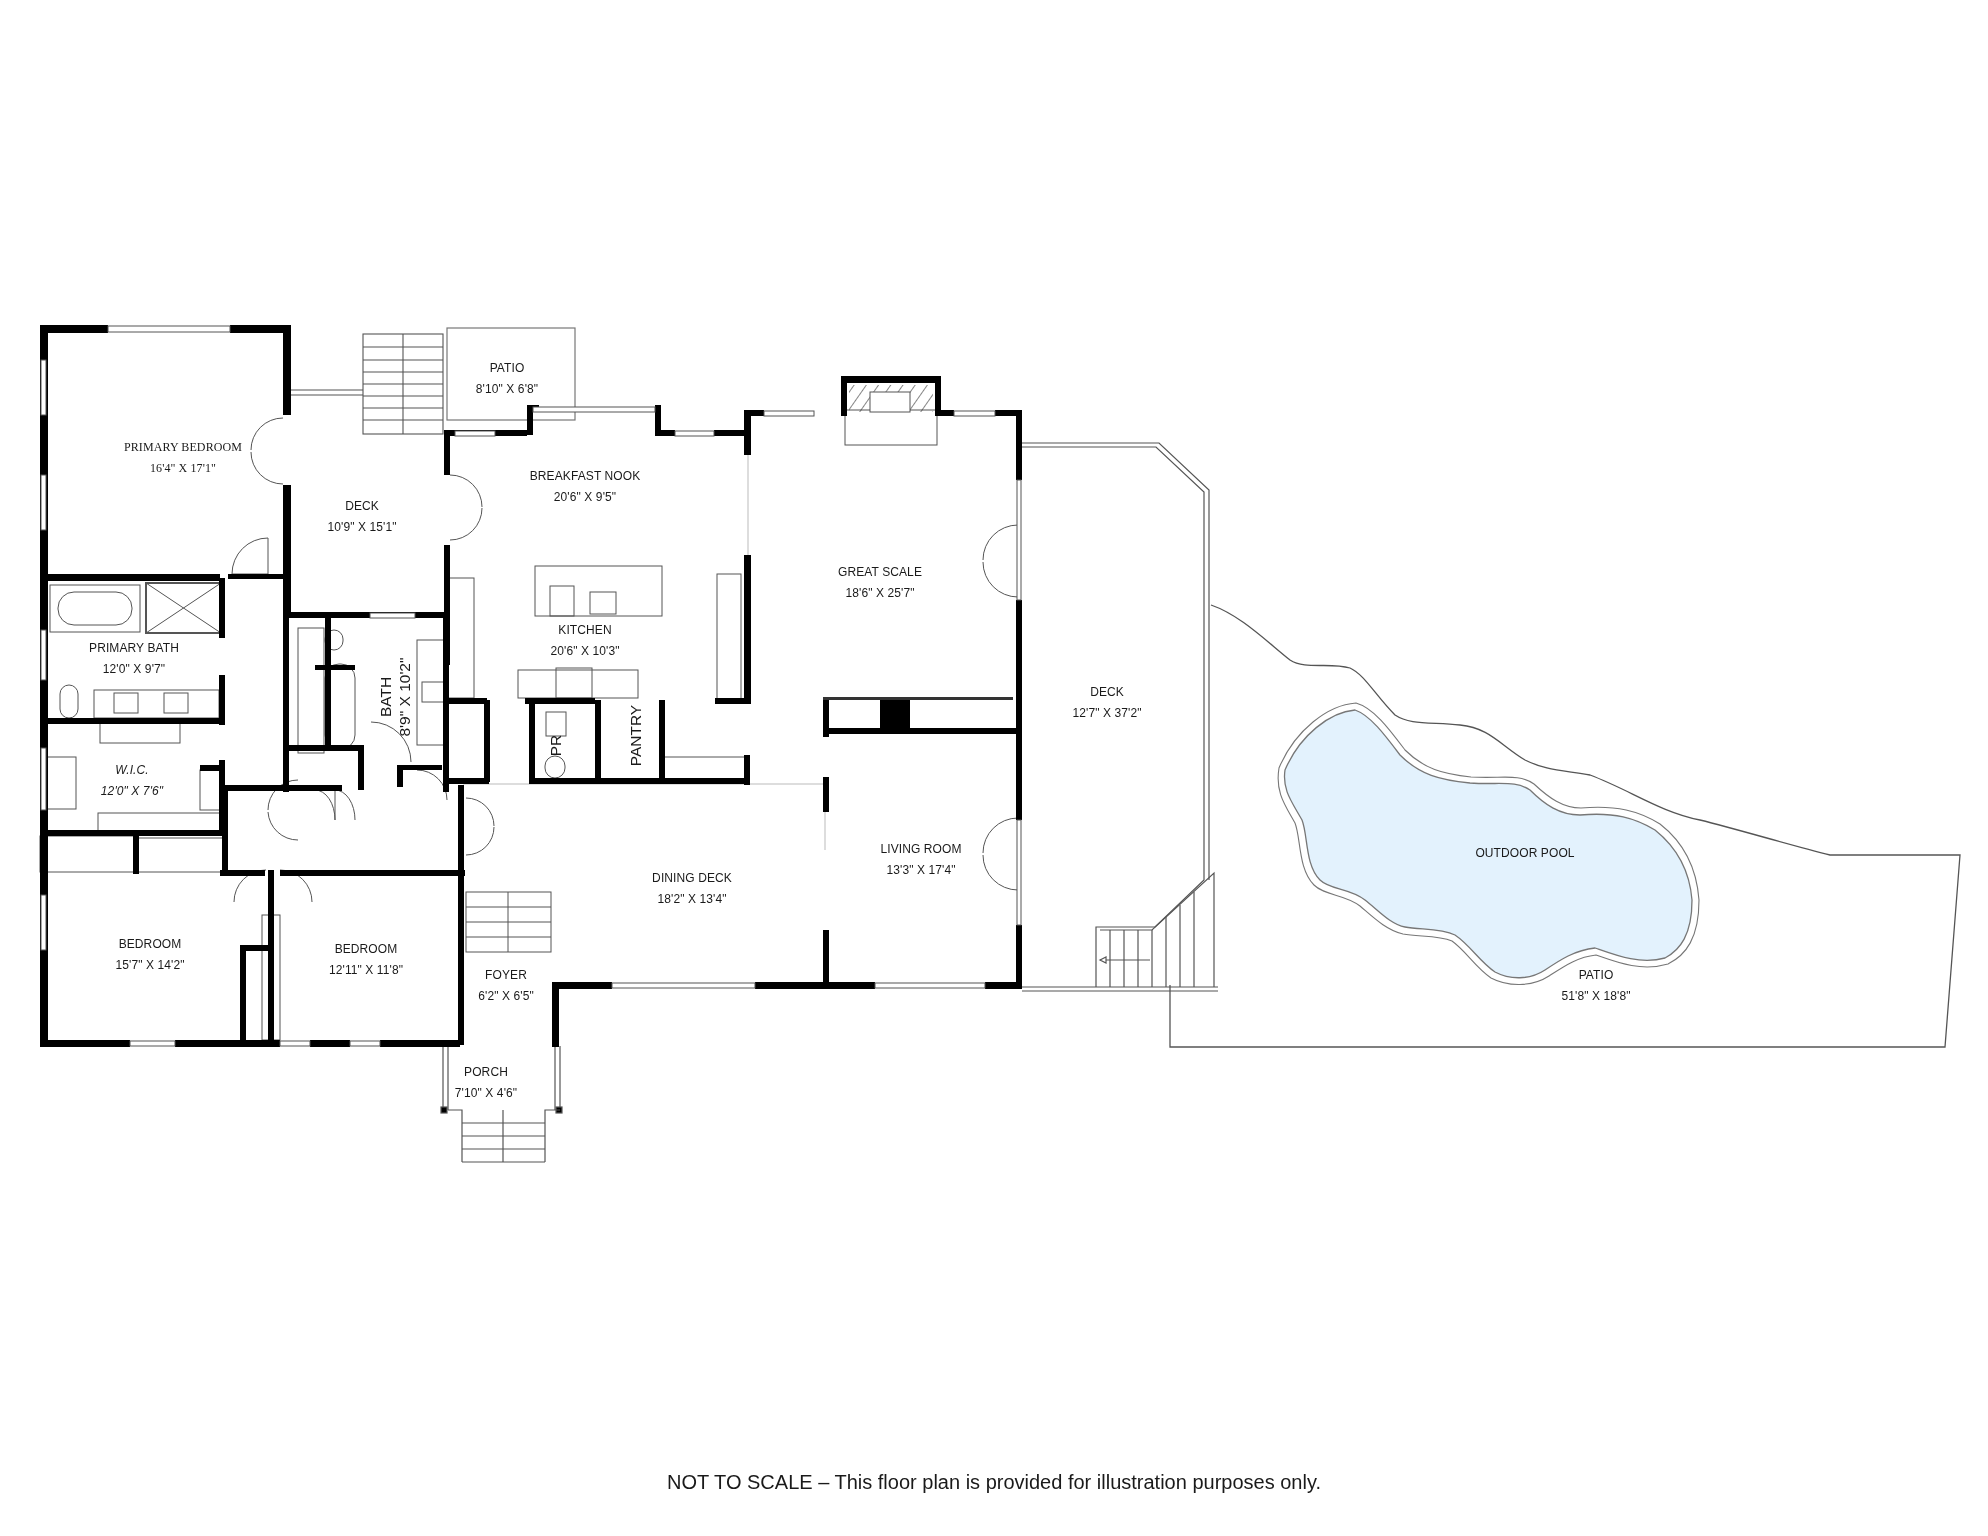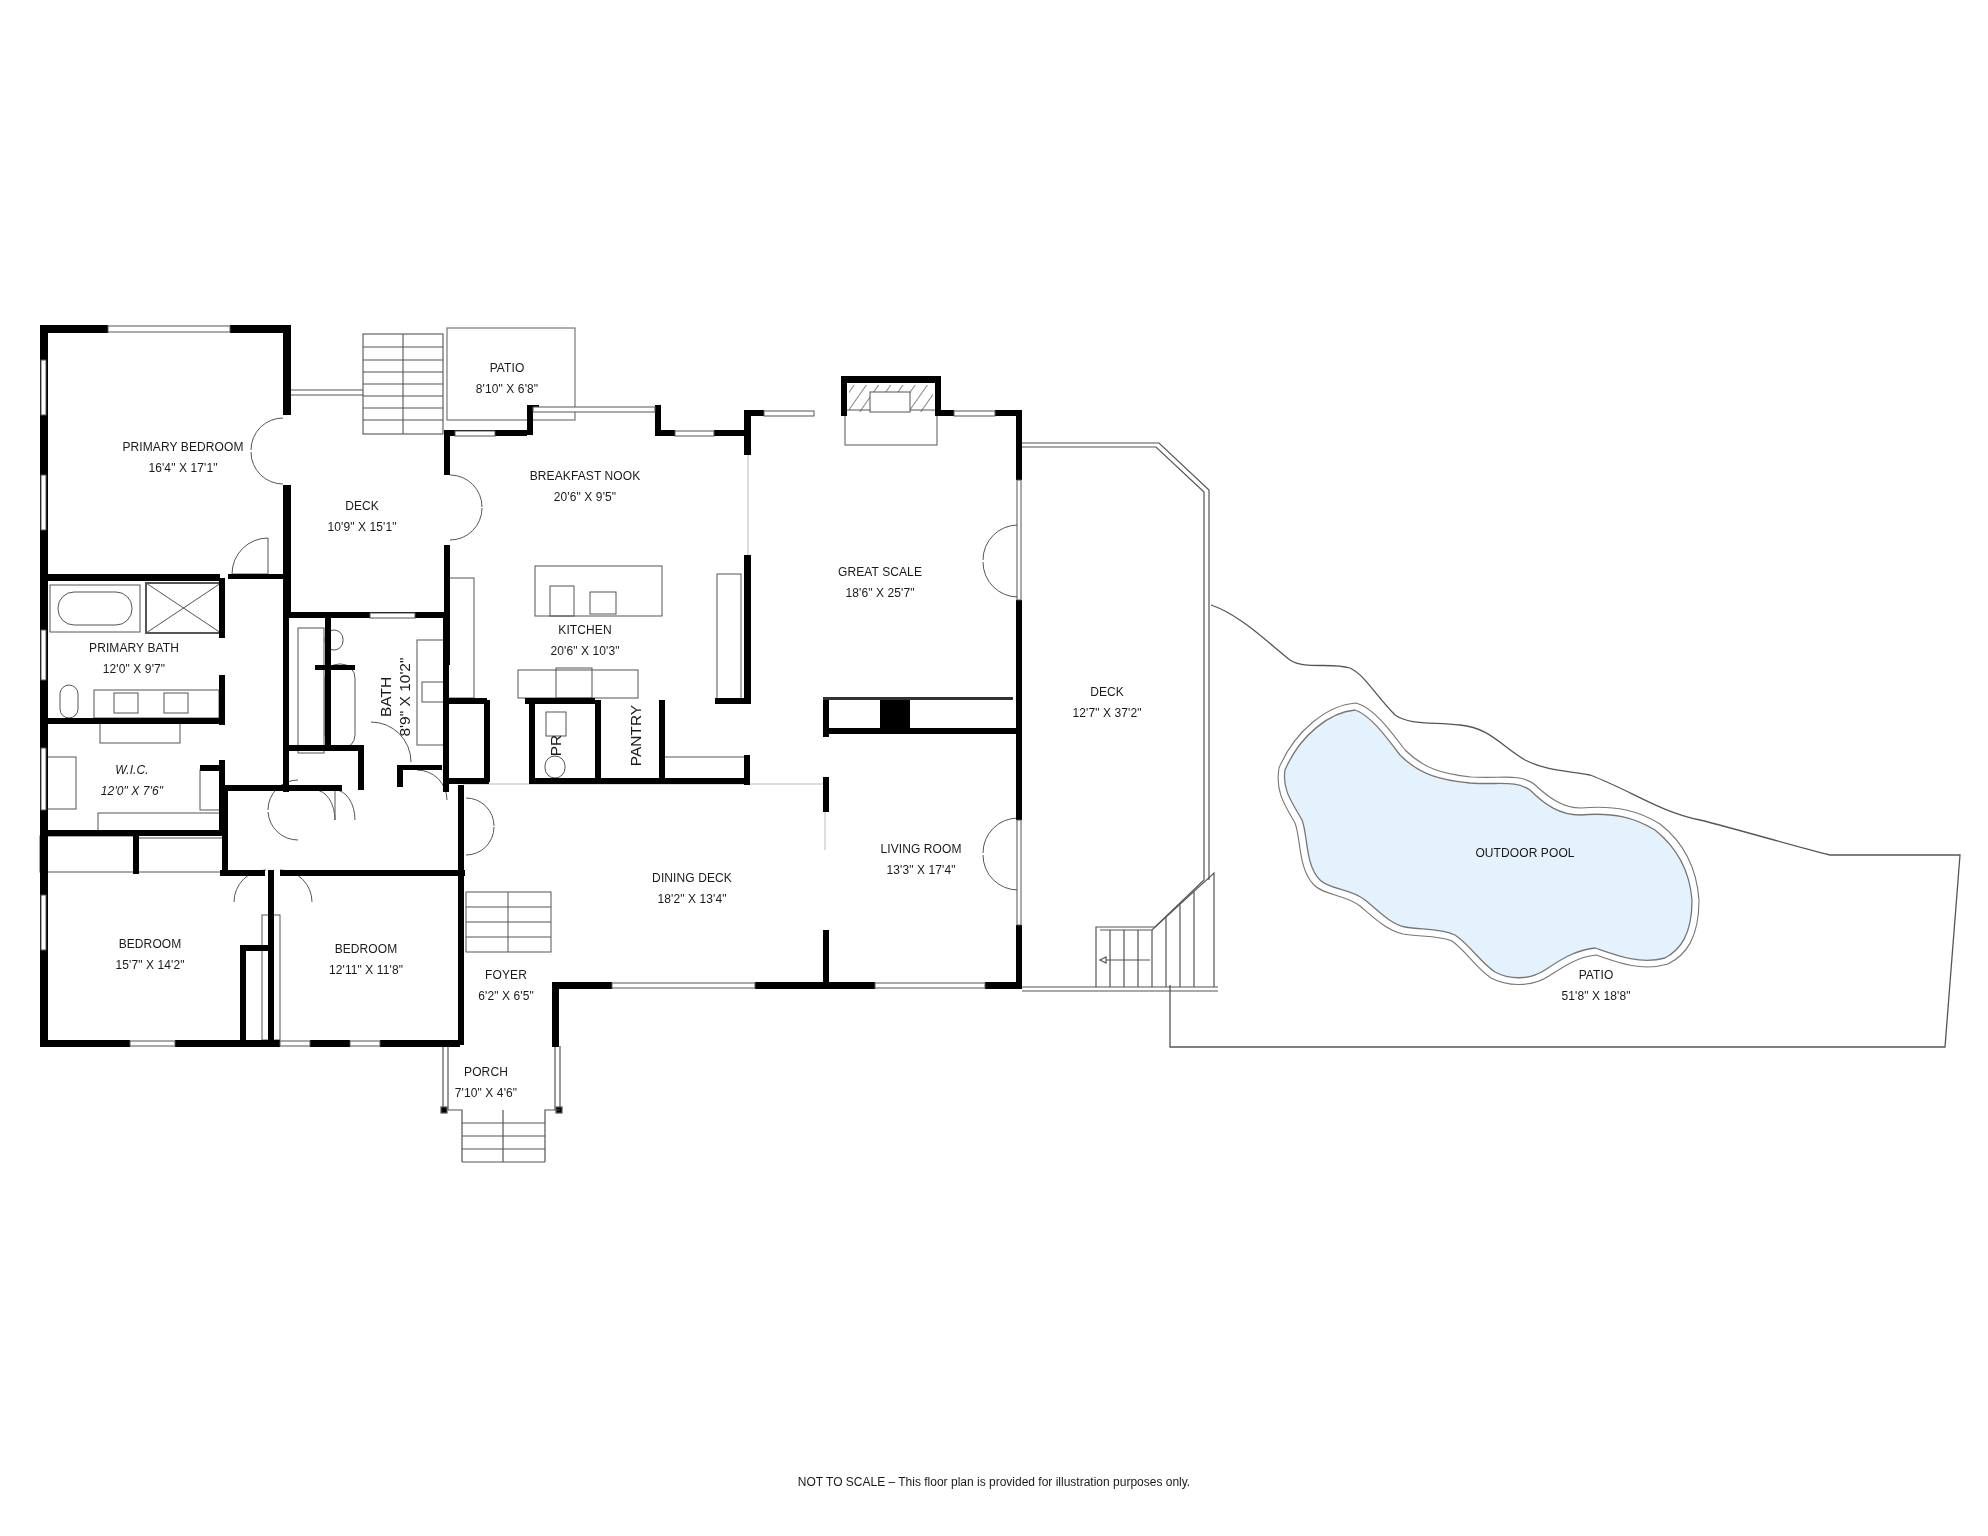--- a/index.html
+++ b/index.html
@@ -1,21 +1,21 @@
 <!DOCTYPE html>
 <html><head>
 <meta charset="utf-8">
 <style>
   html, body { margin: 0; padding: 0; background: #ffffff; }
   body { width: 1988px; height: 1536px; position: relative; overflow: hidden; font-family: "Liberation Sans", sans-serif; color: #1a1a1a; }
   #plan { position: absolute; left: 0; top: 0; width: 1988px; height: 1536px; }
   .lbl { position: absolute; transform: translateX(-50%); text-align: center; white-space: nowrap; font-size: 12px; line-height: 21px; letter-spacing: 0.1px; }
   .lbl .dim { display: block; }
   .vlbl { position: absolute; transform: rotate(-90deg); transform-origin: center center; white-space: nowrap; font-size: 15.5px; line-height: 19px; text-align: center; }
-  .footer { position: absolute; left: 0; width: 1988px; text-align: center; font-size: 12px; line-height: 23px; top: 1471px; }
+  .footer { position: absolute; left: 0; width: 1988px; text-align: center; font-size: 20px; line-height: 23px; top: 1471px; }
 </style>
 </head>
 <body>
 
 <svg id="plan" viewBox="0 0 1988 1536" xmlns="http://www.w3.org/2000/svg">
   <defs>
     <pattern id="hatch" width="10" height="10" patternUnits="userSpaceOnUse" patternTransform="rotate(35)">
       <line x1="0" y1="0" x2="0" y2="10" stroke="#333" stroke-width="1.2"></line>
     </pattern>
   </defs>
@@ -255,21 +255,21 @@
     <rect x="764" y="411" width="50" height="5"></rect>
     <rect x="954" y="411" width="41" height="5"></rect>
     <rect x="1017" y="480" width="4" height="120"></rect>
     <rect x="1017" y="820" width="4" height="105"></rect>
     <rect x="612" y="983" width="143" height="5"></rect>
     <rect x="875" y="983" width="110" height="5"></rect>
     <rect x="370" y="613" width="45" height="5"></rect>
   </g>
 </svg>
 
-<div class="lbl" style="left:183px;top:437px;">
+<div class="lbl" style="left:183px;top:437px;font-family:Liberation Serif, serif;">
   <span>PRIMARY BEDROOM</span>
   <span class="dim">16'4" X 17'1"</span>
 </div>
 <div class="lbl" style="left:362px;top:496px;">
   <span>DECK</span>
   <span class="dim">10'9" X 15'1"</span>
 </div>
 <div class="lbl" style="left:507px;top:358px;">
   <span>PATIO</span>
   <span class="dim">8'10" X 6'8"</span>

